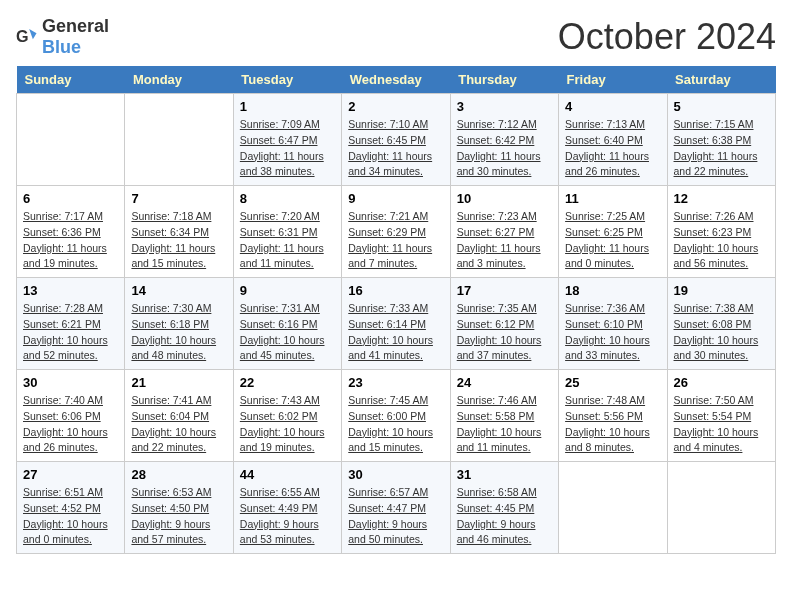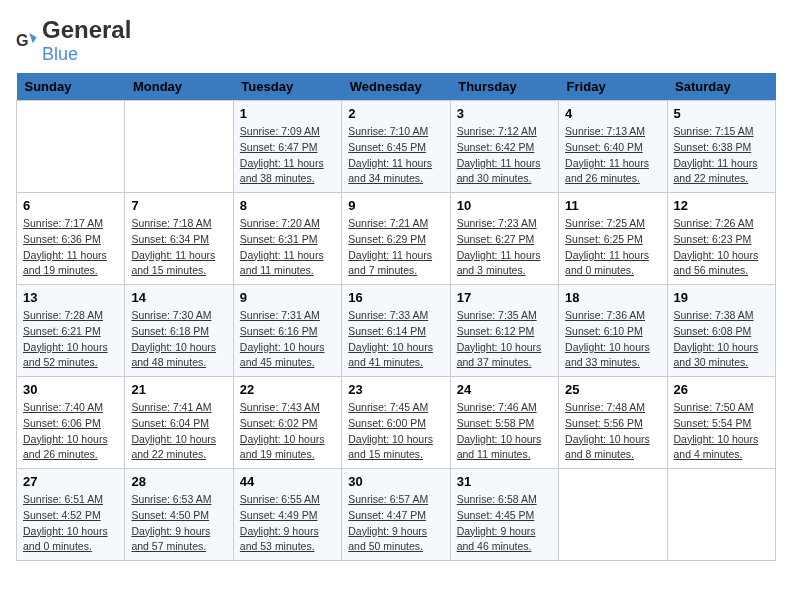--- a/index.html
+++ b/index.html
@@ -15,27 +15,27 @@
       justify-content: space-between;
       align-items: flex-start;
       margin-bottom: 8px;
     }
     .logo {
       display: flex;
       align-items: center;
       gap: 4px;
     }
     .logo-text-general {
-      font-size: 24px;
+      font-size: 18px;
       font-weight: bold;
       color: #333;
     }
     .logo-text-blue {
       font-size: 18px;
-      font-weight: normal;
+      font-weight: bold;
       color: #4a90d9;
     }
     .logo-icon {
       width: 22px;
       height: 22px;
     }
     .title-area {
       text-align: right;
     }
     .main-title {
@@ -48,21 +48,21 @@
       color: #555;
       font-weight: bold;
     }
     table {
       width: 100%;
       border-collapse: collapse;
       font-size: 11px;
     }
     thead th {
       background-color: #3a7abf;
-      color: #000000;
+      color: #fef9c3;
       padding: 6px 8px;
       text-align: left;
       font-size: 13px;
       font-weight: bold;
     }
     tbody td {
       border: 1px solid #ccc;
       vertical-align: top;
       padding: 5px 6px;
       min-height: 80px;
@@ -98,20 +98,21 @@
     <svg class="logo-icon" viewBox="0 0 30 30">
       <text x="0" y="22" font-size="22" font-weight="bold" fill="#333">G</text>
       <polygon points="18,4 28,10 23,18" fill="#4a90d9"></polygon>
     </svg>
     <div>
       <span class="logo-text-general">General</span><br>
       <span class="logo-text-blue">Blue</span>
     </div>
   </div>
   <div class="title-area">
+    <div class="main-title">October 2024</div>
   </div>
 </div>
 
 <table>
   <thead>
     <tr>
     <th>Sunday</th>
         <th>Monday</th>
         <th>Tuesday</th>
         <th>Wednesday</th>

